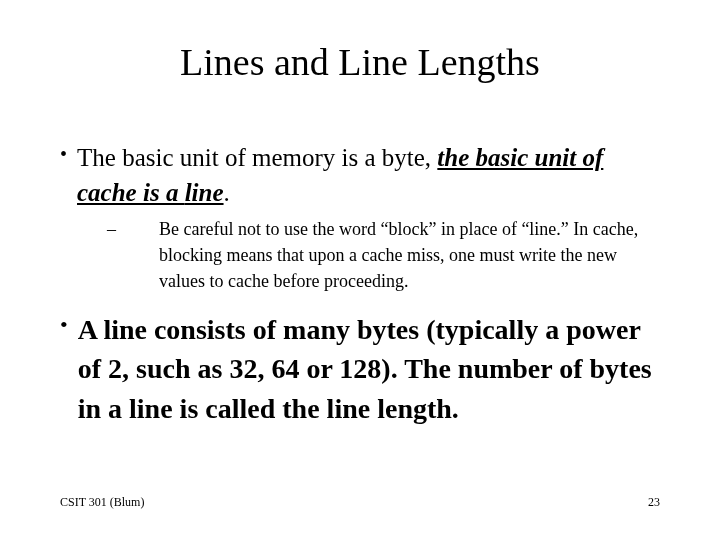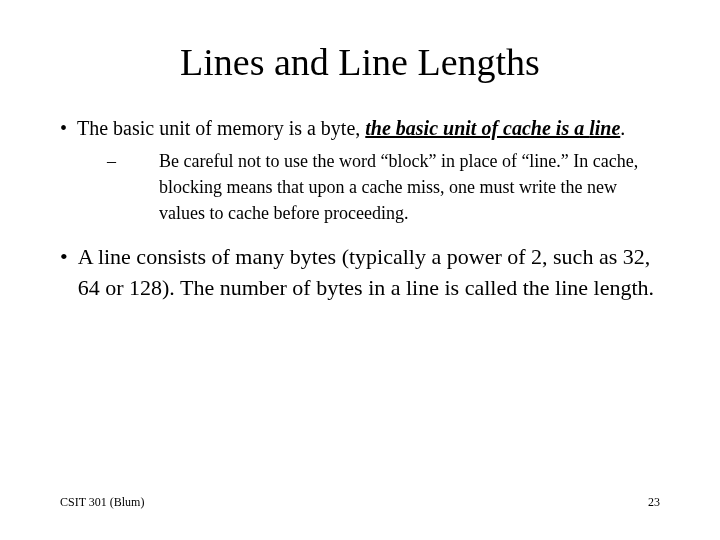--- a/index.html
+++ b/index.html
@@ -1,18 +1,19 @@
 <!DOCTYPE html>
 <html><head>
   <meta charset="utf-8">
   <style>
     * {
       margin: 0;
       padding: 0;
       box-sizing: border-box;
+      gap: 26px;
     }
 
     body {
       width: 720px;
       height: 540px;
       background: #ffffff;
       font-family: 'Times New Roman', Times, serif;
       color: #000000;
       overflow: hidden;
       position: relative;
@@ -48,21 +49,21 @@
     }
 
     .bullet-dot {
       font-size: 20px;
       line-height: 1.4;
       flex-shrink: 0;
       margin-top: 0px;
     }
 
     .bullet-text {
-      font-size: 20px;
+      font-size: 25px;
       line-height: 1.4;
     }
 
     .bullet-text .bold-italic {
       font-weight: bold;
       font-style: italic;
       text-decoration: underline;
     }
 
     .sub-bullets {
@@ -82,22 +83,23 @@
       flex-shrink: 0;
     }
 
     .sub-text {
       font-size: 18px;
       line-height: 1.45;
       margin-left: 35px;
     }
 
     .second-bullet {
-      font-size: 22px;
+      font-size: 28px;
       line-height: 1.4;
+      font-weight: bold;
     }
 
     .footer {
       display: flex;
       justify-content: space-between;
       align-items: center;
       margin-top: auto;
       padding-top: 10px;
       font-size: 12px;
       color: #000000;

